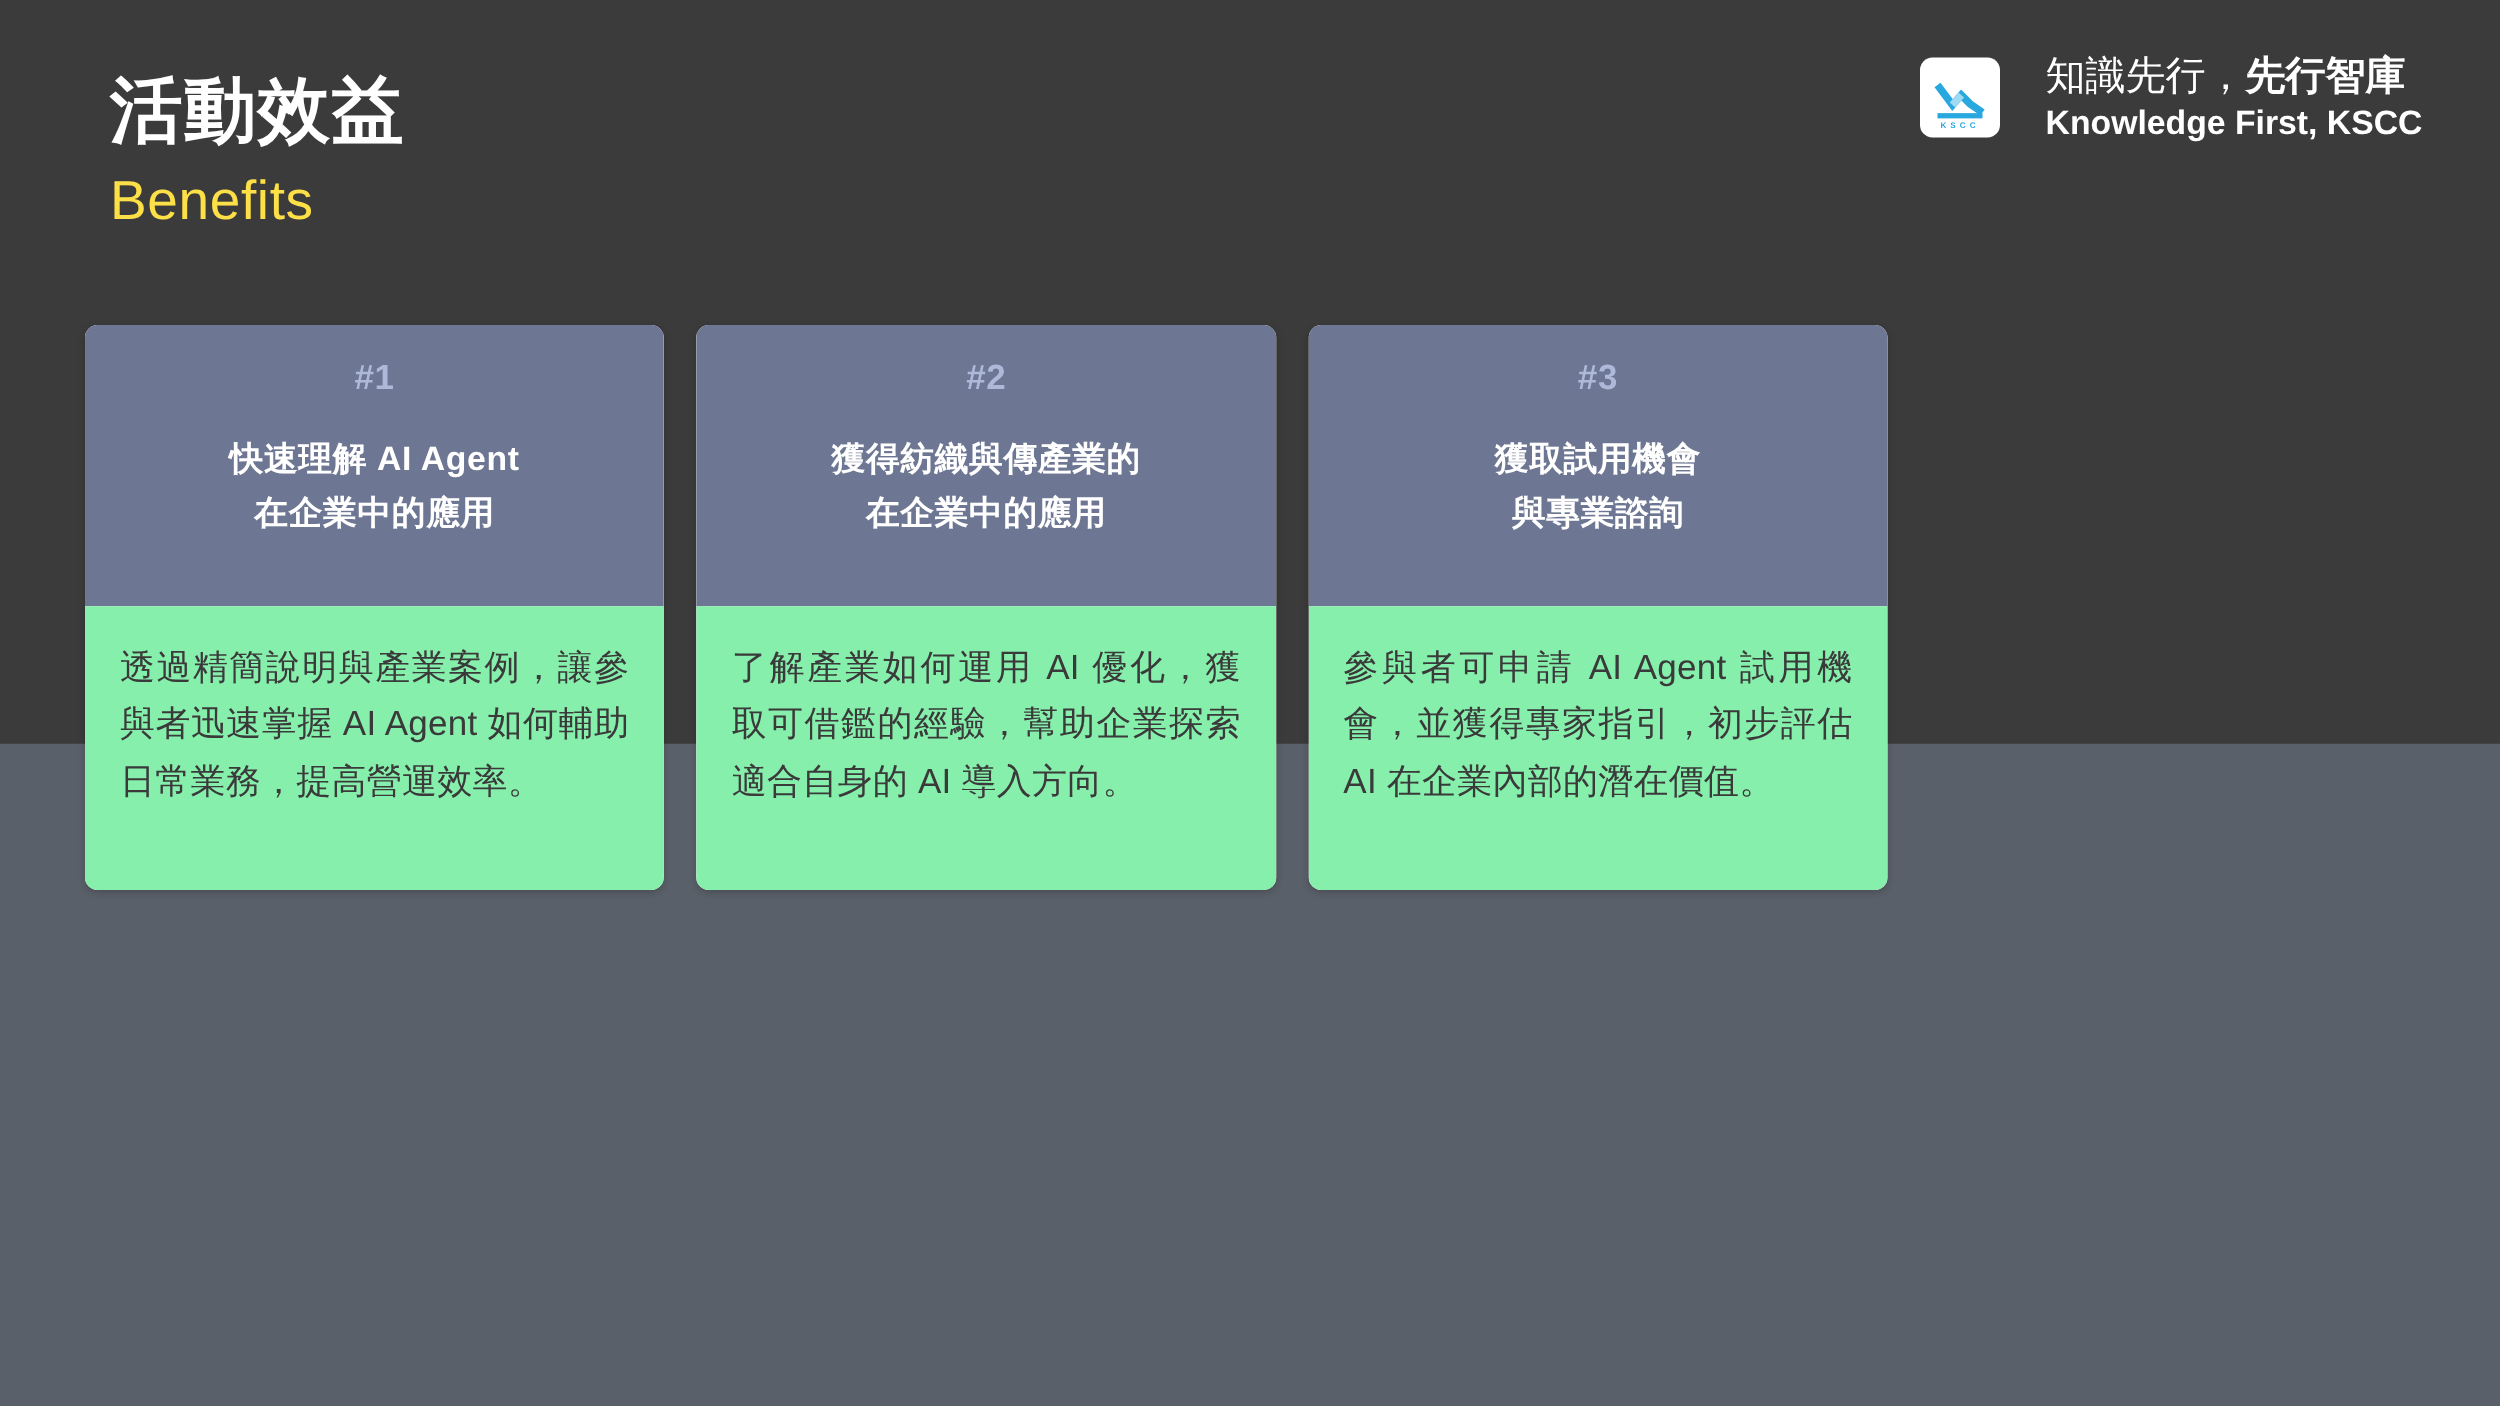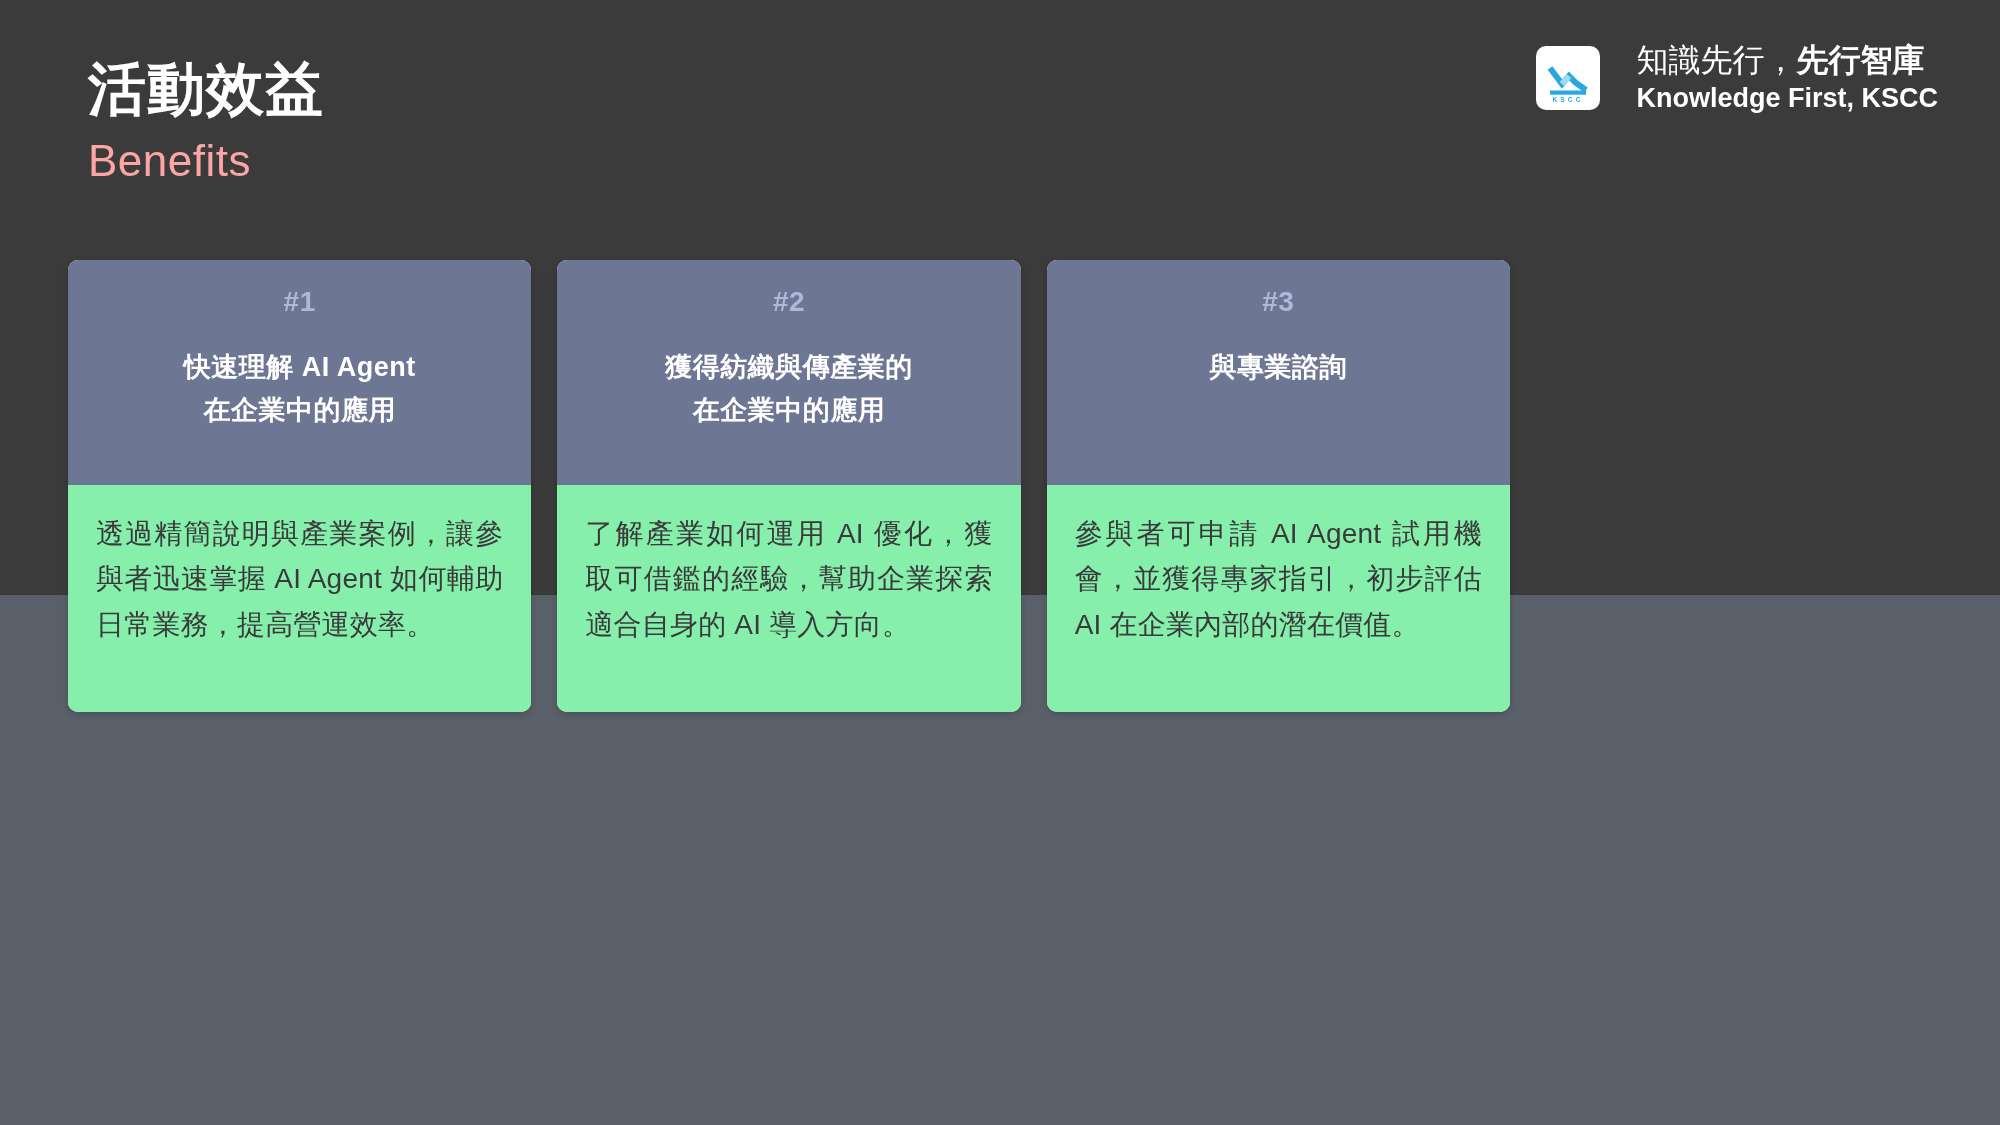--- a/index.html
+++ b/index.html
@@ -42,21 +42,21 @@
   #page-title {
     font-size:58px;
     font-weight:bold;
     color:#ffffff;
     line-height:1.15;
     letter-spacing:1px;
   }
   #page-subtitle {
     font-size:44px;
     font-weight:400;
-    color:#fca5a5;
+    color:#fde047;
     line-height:1.2;
     margin-top:12px;
     letter-spacing:0.5px;
   }
 
   
   #brand {
     position:absolute;
     right:62px; top:40px;
     display:flex;
@@ -205,20 +205,21 @@
       </div>
       <div class="card-body">
         <div class="card-text">了解產業如何運用 AI 優化，獲取可借鑑的經驗，幫助企業探索適合自身的 AI 導入方向。</div>
       </div>
     </div>
 
     <div class="card">
       <div class="card-head">
         <div class="card-num">#3</div>
         <div class="card-title">
+          <div>獲取試用機會</div>
           <div>與專業諮詢</div>
         </div>
       </div>
       <div class="card-body">
         <div class="card-text">參與者可申請 AI Agent 試用機會，並獲得專家指引，初步評估 AI 在企業內部的潛在價值。</div>
       </div>
     </div>
 
   </div>
 

